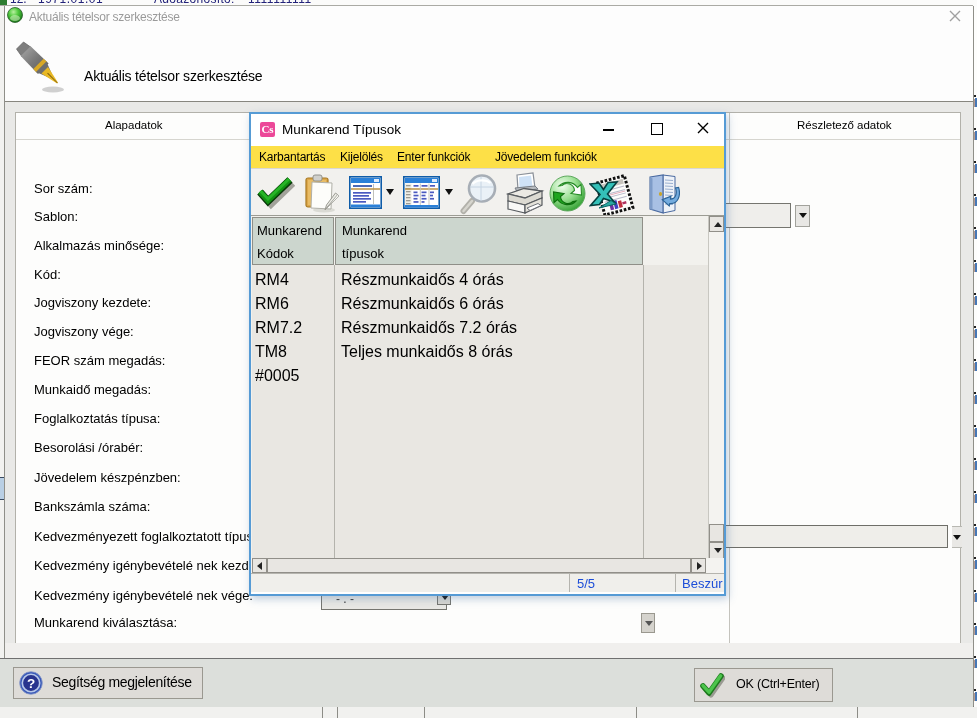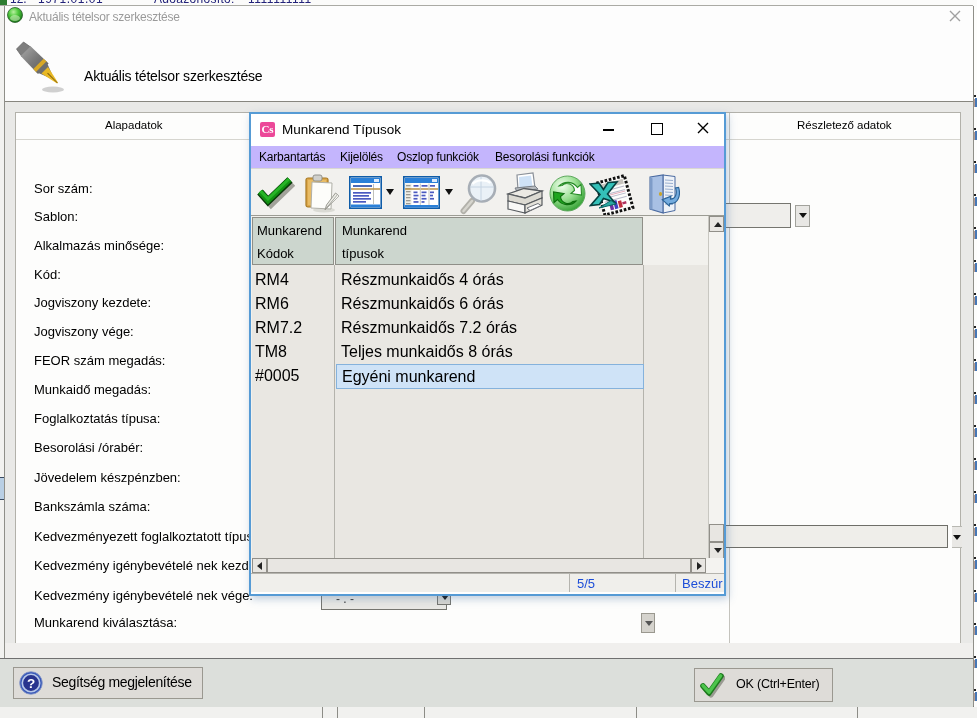--- a/index.html
+++ b/index.html
@@ -241,25 +241,25 @@
       <div class="abs" style="left:0;top:0;width:15px;height:15px;font-size:11px;font-weight:bold;color:#fff;text-align:center;line-height:15px;font-family:'Liberation Serif',serif">Cs</div>
     </div>
     <div class="abs" style="left:31px;top:8px;font-size:13.5px;color:#000">Munkarend Típusok</div>
     <div class="abs" style="left:352px;top:15px;width:11px;height:1.5px;background:#000"></div>
     <div class="abs" style="left:400px;top:9px;width:10px;height:10px;border:1.4px solid #000"></div>
     <svg class="abs" style="left:446px;top:8px" width="12" height="12" viewBox="0 0 12 12">
       <path d="M1 1 L11 11 M11 1 L1 11" stroke="#000" stroke-width="1.4"></path>
     </svg>
   </div>
 
-  <div class="abs" style="left:0;top:32px;width:473px;height:22px;background:#c4b5fd;border-bottom:1px solid #d9d7d2;font-size:12px;letter-spacing:-0.2px;color:#000">
+  <div class="abs" style="left:0;top:32px;width:473px;height:22px;background:#fde047;border-bottom:1px solid #d9d7d2;font-size:12px;letter-spacing:-0.2px;color:#000">
     <span class="abs" style="left:8px;top:4px">Karbantartás</span>
     <span class="abs" style="left:89px;top:4px">Kijelölés</span>
-    <span class="abs" style="left:146px;top:4px">Oszlop funkciók</span>
-    <span class="abs" style="left:244px;top:4px">Besorolási funkciók</span>
+    <span class="abs" style="left:146px;top:4px">Enter funkciók</span>
+    <span class="abs" style="left:244px;top:4px">Jövedelem funkciók</span>
   </div>
 
   <div class="abs" style="left:0;top:55px;width:473px;height:46px;background:#f2f1ee" id="toolbar">
       <svg class="abs" style="left:4px;top:7px" width="40" height="34" viewBox="0 0 40 34">
         <path d="M5 16 L13 25 L35 4" fill="none" stroke="#a2a29a" stroke-width="6.5" stroke-linejoin="miter" transform="translate(3,3.5)"></path>
         <path d="M5 16 L13 25 L35 4" fill="none" stroke="#083808" stroke-width="7.5" stroke-linejoin="miter"></path>
         <path d="M5 15.6 L13 24.4 L34.6 3.6" fill="none" stroke="#129012" stroke-width="5.6" stroke-linejoin="miter"></path>
         <path d="M5.4 15 L13 23 L34 3" fill="none" stroke="#27b427" stroke-width="3" stroke-linejoin="miter"></path>
       </svg>
       <svg class="abs" style="left:51px;top:4px" width="40" height="40" viewBox="0 0 40 40">
@@ -401,21 +401,20 @@
     <div class="abs" style="left:1px;top:1px;width:82px;height:48px;background:#ccd6ce;border:1px solid #8f8f88;box-sizing:border-box;font-size:13px;color:#000;line-height:22.5px;padding:2px 0 0 4px">Munkarend<br>Kódok</div>
     <div class="abs" style="left:84px;top:1px;width:308px;height:48px;background:#ccd6ce;border:1px solid #8f8f88;box-sizing:border-box;font-size:13px;color:#000;line-height:22.5px;padding:2px 0 0 6px">Munkarend<br>típusok</div>
 
     <div class="abs" style="left:1px;top:49px;width:456px;height:294px;background:#e9e7e2"></div>
     <div class="abs" style="left:83px;top:49px;width:1px;height:294px;background:#b4b3ac"></div>
     <div class="abs" style="left:392px;top:49px;width:1px;height:294px;background:#b4b3ac"></div>
 
     <div class="abs" style="left:4px;top:52px;font-size:16px;line-height:24px;color:#000">RM4<br>RM6<br>RM7.2<br>TM8<br>#0005</div>
     <div class="abs" style="left:90px;top:52px;font-size:16px;line-height:24px;color:#000">Részmunkaidős 4 órás<br>Részmunkaidős 6 órás<br>Részmunkaidős 7.2 órás<br>Teljes munkaidős 8 órás</div>
 
-    <div class="abs" style="left:85px;top:148px;width:308px;height:25px;background:#cfe3f7;border:1px solid #85b2dc;box-sizing:border-box;font-size:16px;color:#000;line-height:23px;padding-left:5px">Egyéni munkarend</div>
 
     <div class="abs" style="left:457px;top:0;width:16px;height:343px;background:#f4f3f0;border-left:1px solid #c8c7c1;box-sizing:border-box">
       <div class="abs" style="left:0;top:0;width:15px;height:16px;background:#e8e6e2;border:1px solid #918f89;box-sizing:border-box">
         <div class="abs" style="left:3.5px;top:5px;width:0;height:0;border-left:4px solid transparent;border-right:4px solid transparent;border-bottom:5px solid #222"></div>
       </div>
       <div class="abs" style="left:0;top:308px;width:15px;height:18px;background:#e8e6e2;border:1px solid #918f89;box-sizing:border-box"></div>
       <div class="abs" style="left:0;top:326px;width:15px;height:17px;background:#e8e6e2;border:1px solid #918f89;box-sizing:border-box">
         <div class="abs" style="left:3.5px;top:5px;width:0;height:0;border-left:4px solid transparent;border-right:4px solid transparent;border-top:5px solid #222"></div>
       </div>
     </div>

